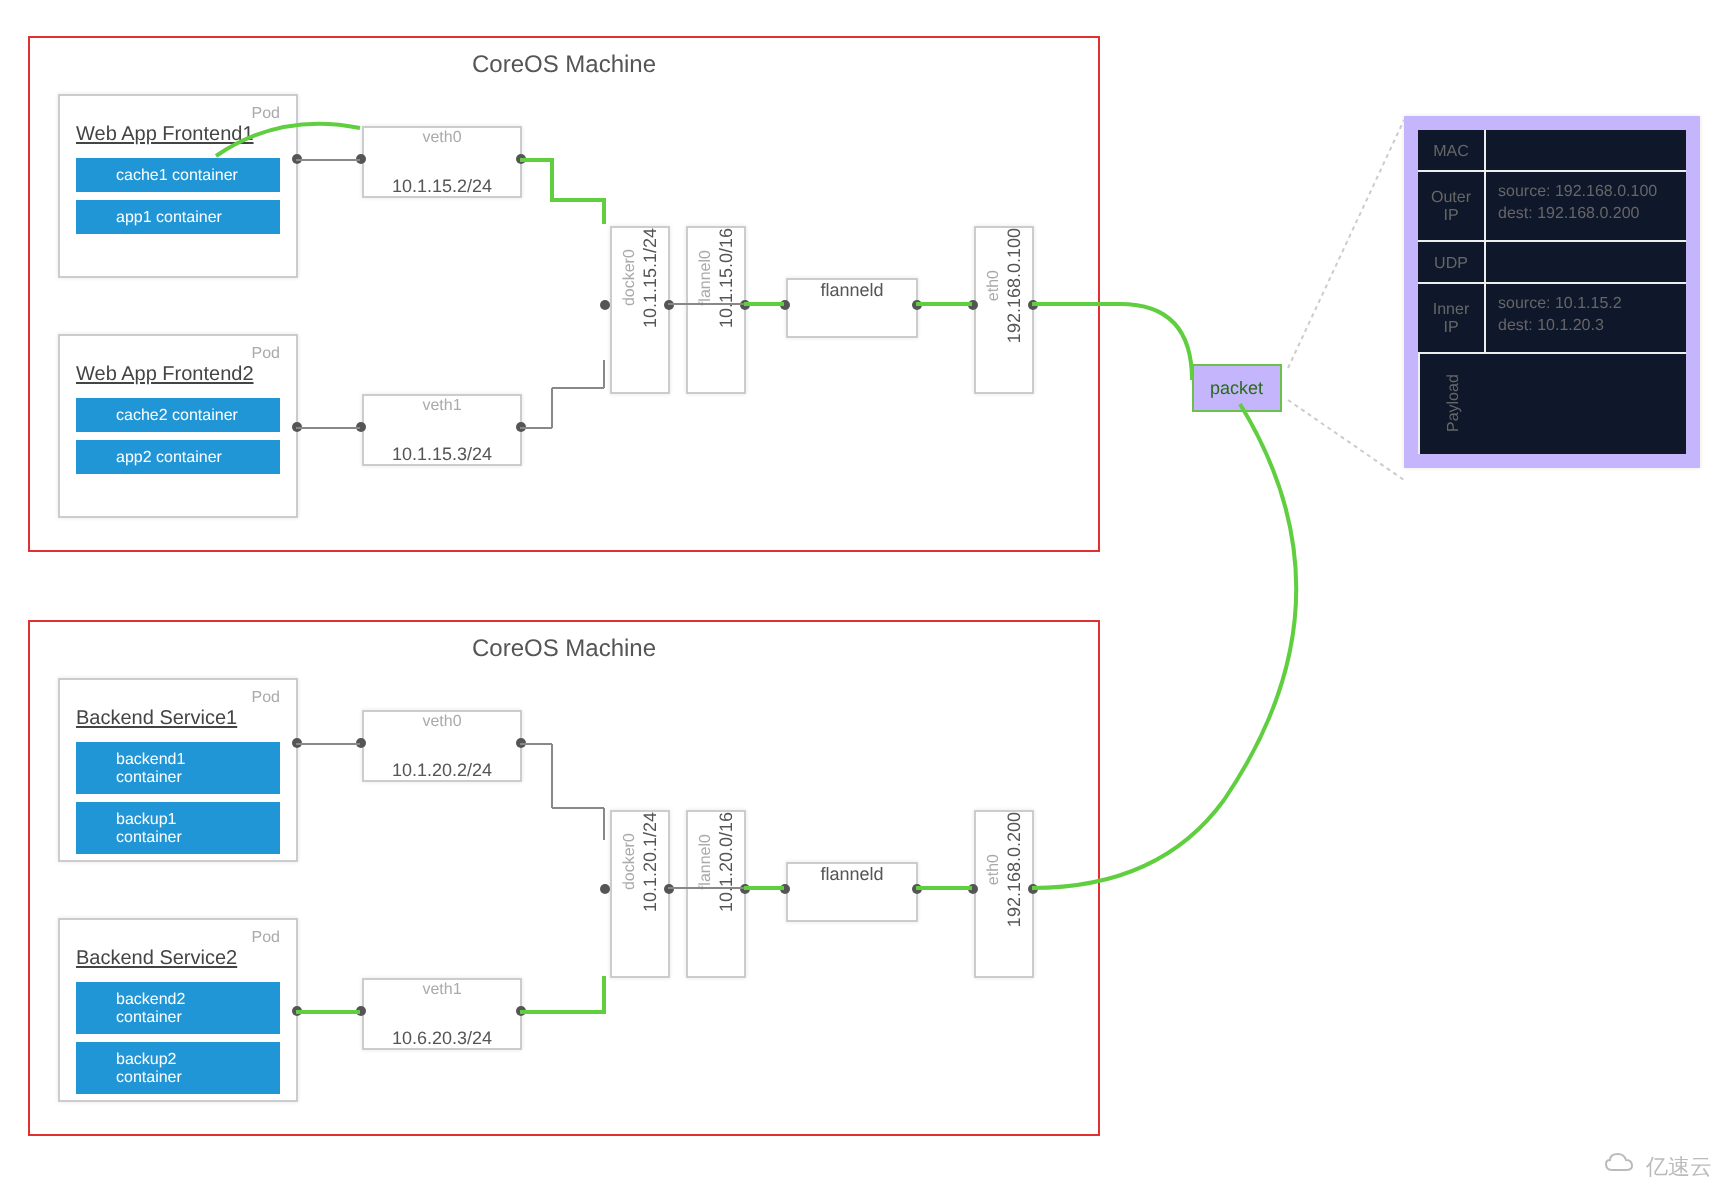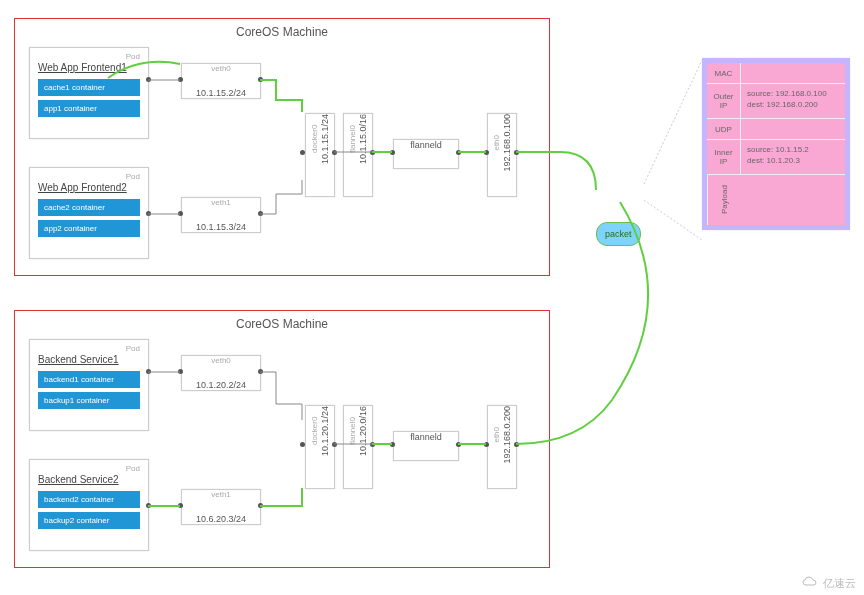--- a/index.html
+++ b/index.html
@@ -44,21 +44,21 @@
   .pod-title {
     margin: 14px 8px 6px 8px;
     font-size: 10px;
     color: #444;
     text-decoration: underline;
   }
   .container-box {
     background: #2196d6;
     color: #fff;
     margin: 4px 8px;
-    padding: 4px 6px;
+    padding: 4px 20px;
     font-size: 8px;
   }
   .node {
     position: absolute;
     border: 1px solid #ccc;
     background: #fff;
     box-shadow: 0 0 2px rgba(0,0,0,0.1);
     display: flex;
     flex-direction: column;
     align-items: center;
@@ -74,32 +74,31 @@
   }
   .dot {
     position: absolute;
     width: 5px;
     height: 5px;
     background: #555;
     border-radius: 50%;
   }
   .packet {
     position: absolute;
-    background: #7dd3fc;
+    background: #c4b5fd;
     border: 1px solid #6ac048;
     padding: 6px 8px;
     font-size: 9px;
     color: #2a6b1a;
-    border-radius: 11px;
-    margin-top: 40px;
+    border-radius: 0;
   }
   .pkt-table {
     position: absolute;
-    border: 5px solid #c4b5fd;
-    background: #f9a8d4;
+    border: 7px solid #c4b5fd;
+    background: #0f172a;
     box-shadow: 0 0 2px rgba(0,0,0,0.1);
     font-size: 8px;
     color: #666;
   }
   .pkt-row { display:flex; border-bottom:1px solid #eee; }
   .pkt-row:last-child { border-bottom:none; }
   .pkt-hdr { width: 34px; padding: 6px 4px; border-right:1px solid #eee; display:flex; align-items:center; justify-content:center; text-align:center; }
   .pkt-hdr.v { writing-mode: vertical-rl; transform: rotate(180deg); height:50px; }
   .pkt-body { padding:4px 6px; line-height:1.4; }
   .watermark {

